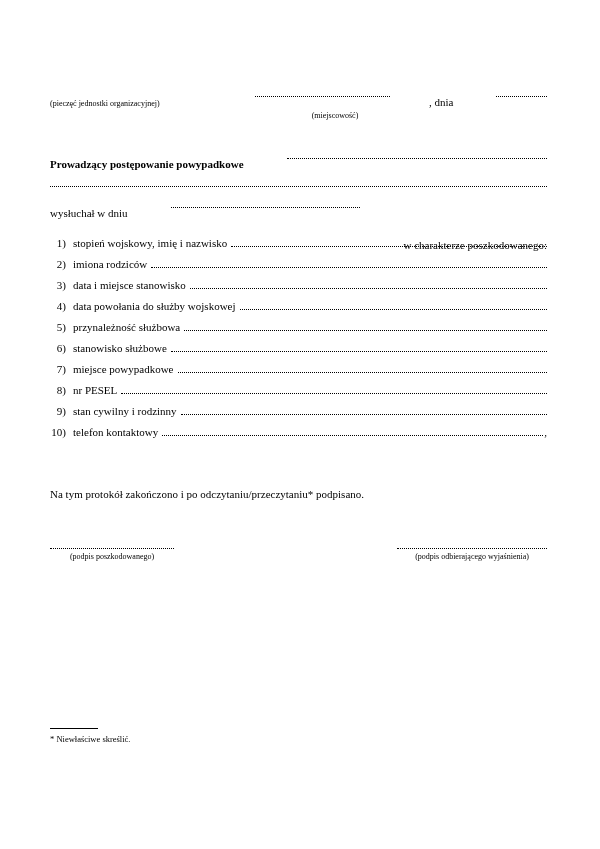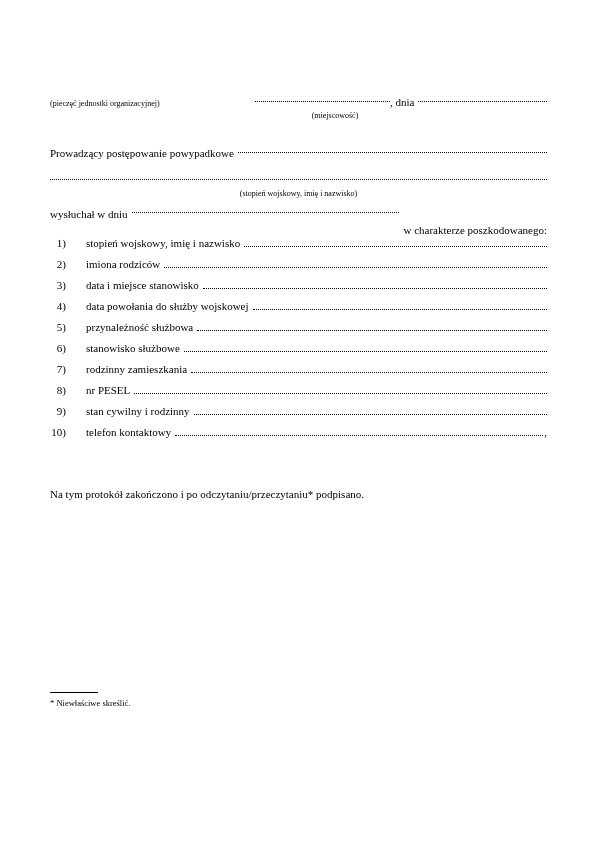--- a/index.html
+++ b/index.html
@@ -5,55 +5,55 @@
   * { margin:0; padding:0; box-sizing:border-box; }
   html,body { background:#e8e8e8; }
   .page {
     width:600px; height:849px; margin:0 auto; background:#ffffff; color:#000;
     font-family:"Liberation Serif","DejaVu Serif",serif;
     font-size:11px; line-height:1.2;
     padding:96px 53px 0 50px; position:relative;
     box-shadow:0 0 4px rgba(0,0,0,.3);
   }
   .small { font-size:8px; }
-  .row { display:flex; align-items:center; }
+  .row { display:flex; align-items:flex-start;gap:39px; }
   .dots { flex:1 1 auto; height:0; border-bottom:1.2px dotted #000; margin:0 0 3px 4px; }
   .dots.ml0 { margin-left:0; }
 
   .top { display:flex; justify-content:space-between; align-items:flex-start; }
   .stamp { padding-top:3px; }
   .date-block { width:292px; }
   .date-row .dots-first { flex:0 0 135px; }
   .place { width:150px; margin-left:5px; text-align:center; margin-top:2px; }
 
   .title { text-align:center; font-weight:bold; font-size:11.5px; letter-spacing:.3px; margin-top:40px; }
 
-  .para1 { margin-top:26px; height:14px; }
+  .para1 { margin-top:37px; height:14px;font-weight:bold; }
   .para2 { margin-top:14px; height:12px; }
   .caption { text-align:center; margin-top:2px; }
   .para3 { margin-top:9px; height:14px; }
   .para3 .suffix { margin-left:4px; white-space:nowrap;margin-top:32px; }
 
   .items { margin-top:8px; }
   .item { display:flex; align-items:flex-end; height:21px; }
   .item .num { flex:0 0 16px; text-align:right; }
-  .item .lbl { margin-left:20px; white-space:nowrap; }
+  .item .lbl { margin-left:7px; white-space:nowrap; }
   .item .sfx { margin-left:1px; }
 
   .explains { margin-top:9px; }
 
   .closing { margin-top:49px; }
 
   .sigs { margin-top:40px; display:flex; justify-content:space-between; align-items:flex-start; }
   .sig-left { width:124px; }
   .sig-right { width:150px; }
   .sigline { height:8px; border-bottom:1.2px dotted #000; }
   .sigcap { text-align:center; margin-top:3px; white-space:nowrap; }
 
-  .footnote { position:absolute; left:50px; top:692px; }
+  .footnote { position:absolute; left:50px; top:728px; }
   .footline { width:48px; border-top:1.2px solid #000; }
   .foottext { font-size:8.5px; margin-top:5px; }
 </style>
 </head>
 <body>
 
 <div class="page">
 
   <div class="top">
     <div class="stamp small">(pieczęć jednostki organizacyjnej)</div>
@@ -68,21 +68,20 @@
   </div>
 
 
   <div class="row para1">
     <span>Prowadzący postępowanie powypadkowe</span>
     <span class="dots"></span>
   </div>
   <div class="row para2">
     <span class="dots ml0"></span>
   </div>
-  <div class="caption small">(stopień wojskowy, imię i nazwisko)</div>
   <div class="row para3">
     <span>wysłuchał w dniu</span>
     <span class="dots"></span>
     <span class="suffix">w charakterze poszkodowanego:</span>
   </div>
 
   <div class="items">
     <div class="item">
       <span class="num">1)</span>
       <span class="lbl">stopień wojskowy, imię i nazwisko</span>
@@ -108,21 +107,21 @@
       <span class="lbl">przynależność służbowa</span>
       <span class="dots"></span>
     </div>
     <div class="item">
       <span class="num">6)</span>
       <span class="lbl">stanowisko służbowe</span>
       <span class="dots"></span>
     </div>
     <div class="item">
       <span class="num">7)</span>
-      <span class="lbl">rodzinny zamieszkania</span>
+      <span class="lbl">miejsce powypadkowe</span>
       <span class="dots"></span>
     </div>
     <div class="item">
       <span class="num">8)</span>
       <span class="lbl">nr PESEL</span>
       <span class="dots"></span>
     </div>
     <div class="item">
       <span class="num">9)</span>
       <span class="lbl">stan cywilny i rodzinny</span>
@@ -132,19 +131,29 @@
       <span class="num">10)</span>
       <span class="lbl">telefon kontaktowy</span>
       <span class="dots"></span>
       <span class="sfx">,</span>
     </div>
   </div>
 
 
   <div class="closing">Na tym protokół zakończono i po odczytaniu/przeczytaniu* podpisano.</div>
 
+  <div class="sigs">
+    <div class="sig-left">
+      <div class="sigline"></div>
+      <div class="sigcap small">(podpis poszkodowanego)</div>
+    </div>
+    <div class="sig-right">
+      <div class="sigline"></div>
+      <div class="sigcap small">(podpis odbierającego wyjaśnienia)</div>
+    </div>
+  </div>
 
   <div class="footnote">
     <div class="footline"></div>
     <div class="foottext">* Niewłaściwe skreślić.</div>
   </div>
 
 </div>
 
 </body></html>

